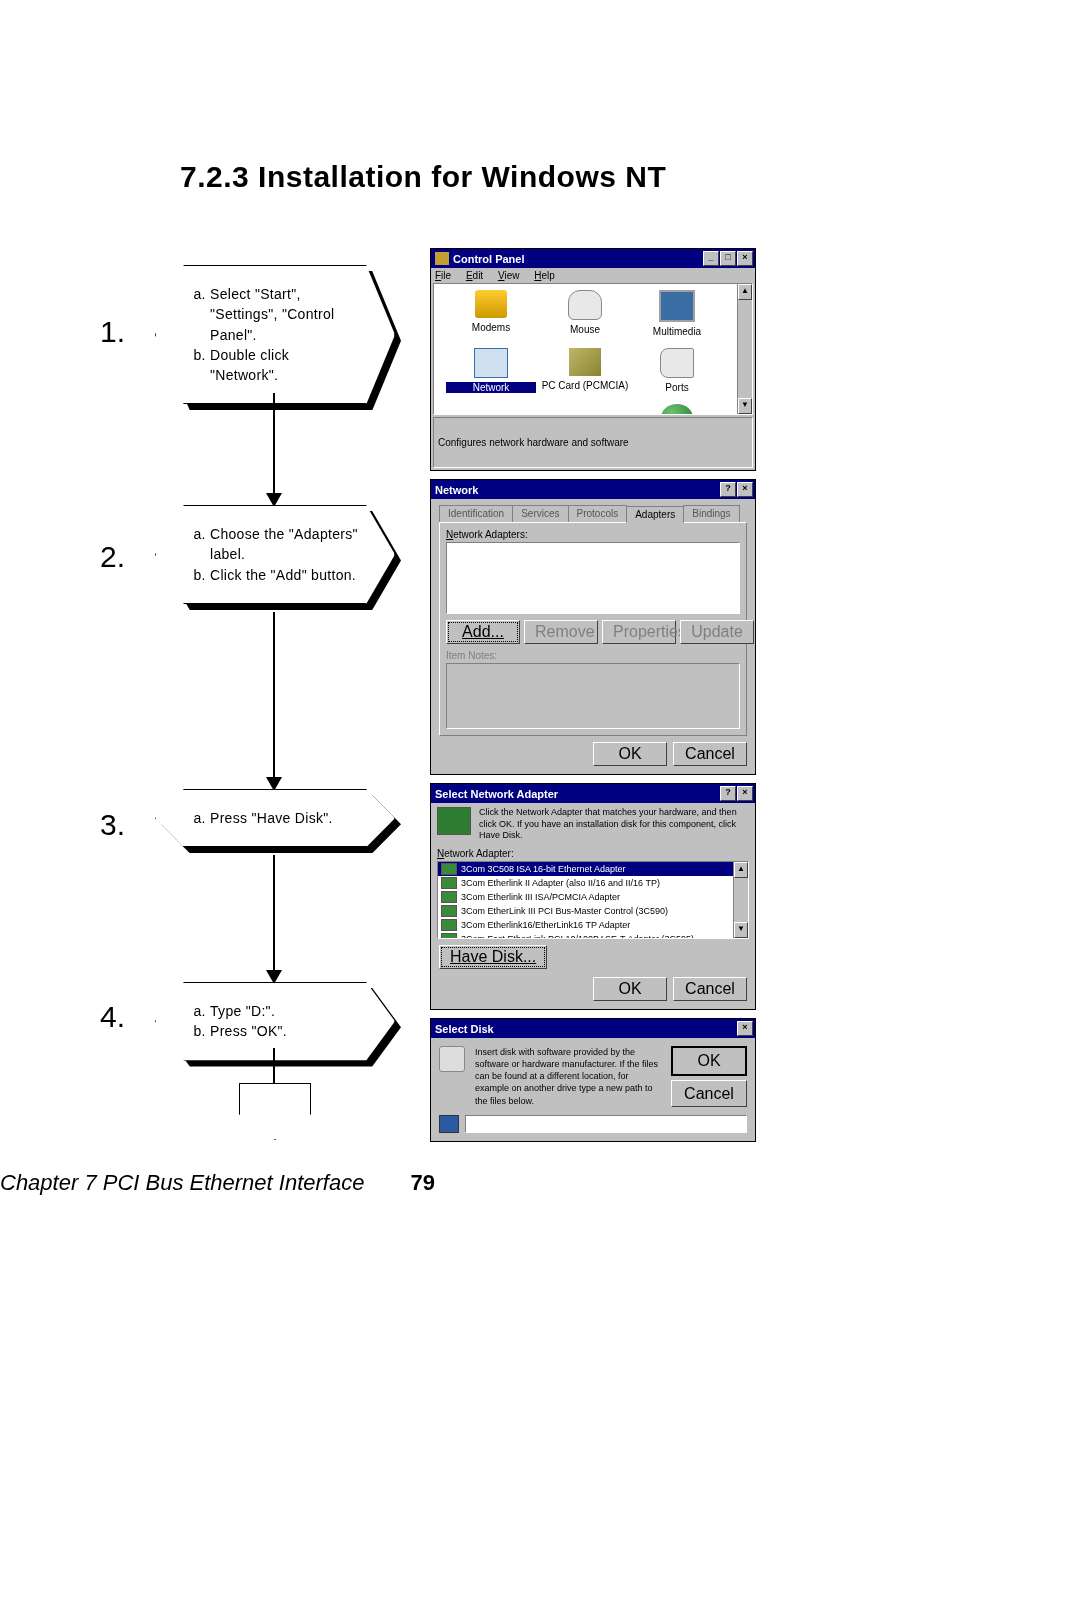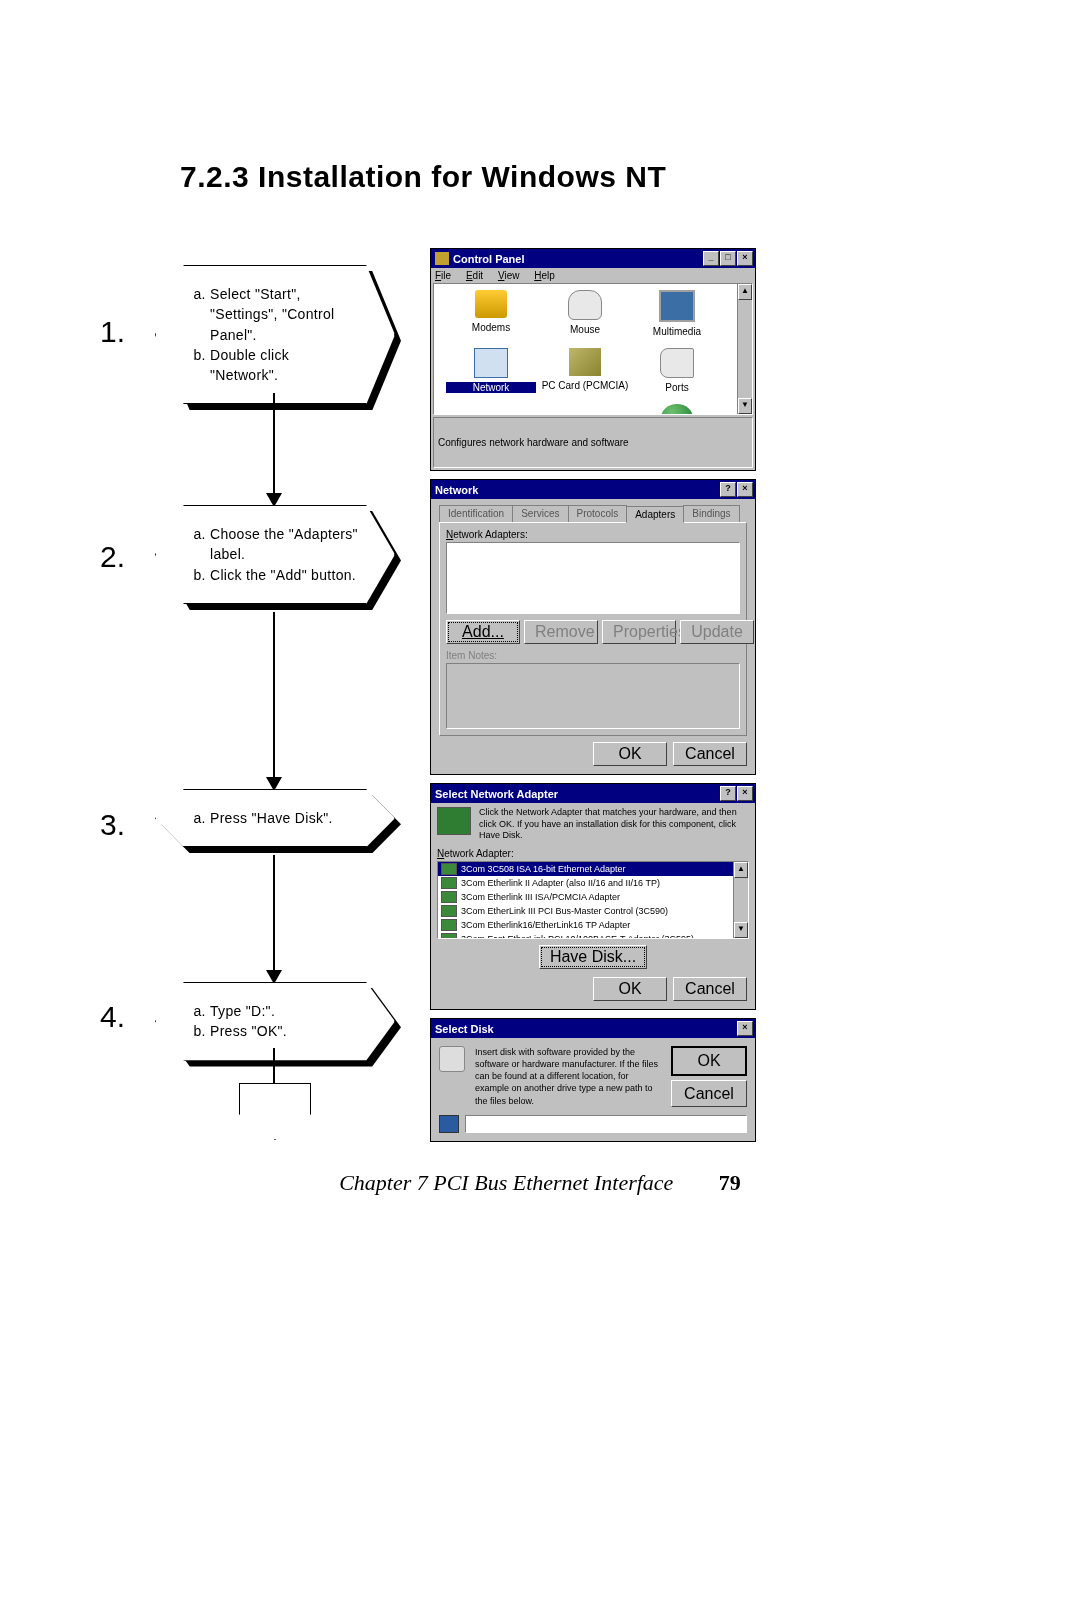--- a/index.html
+++ b/index.html
@@ -55,31 +55,31 @@
   .notesbox { background:#c0c0c0; border:1px solid #808080; border-right-color:#fff; border-bottom-color:#fff; height:64px; margin-top:2px; }
   .okrow { display:flex; justify-content:flex-end; gap:6px; padding:6px 0 0; }
 
   
   .instr { display:flex; gap:8px; padding:4px 6px; font-size:9px; line-height:1.3; }
   .instr .gfx { width:32px; height:26px; background:#2e7d32; border:1px solid #555; flex:0 0 auto; }
   .adapterlist { background:#fff; border:1px solid #808080; border-right-color:#fff; border-bottom-color:#fff; margin:2px 6px; height:76px; overflow:hidden; position:relative; font-size:9px; }
   .adapterlist .row { padding:1px 3px; display:flex; align-items:center; gap:4px; white-space:nowrap; }
   .adapterlist .row.sel { background:#000080; color:#fff; }
   .cardico { width:14px; height:10px; background:#3a8a3a; border:1px solid #555; display:inline-block; }
-  .havedisk { display:flex; justify-content:center; padding:4px 8px 8px; }
+  .havedisk { display:flex; justify-content:flex-start; padding:4px 8px 8px;text-decoration:underline; }
 
   
   .idbody { display:flex; gap:10px; padding:8px; font-size:9px; line-height:1.35; }
   .diskico { width:24px; height:24px; background:#ddd; border:1px solid #888; border-radius:3px; flex:0 0 auto; }
   .idbtns { display:flex; flex-direction:column; gap:4px; }
   .diskinput { margin:0 8px 8px 8px; display:flex; align-items:center; gap:6px; }
   .diskinput .dico { width:18px; height:16px; background:#2a5aa0; border:1px solid #333; }
   .diskinput .field { flex:1; height:16px; background:#fff; border:1px solid #808080; border-right-color:#fff; border-bottom-color:#fff; }
 
-  .footer { position:absolute; bottom:80px; left:0; right:0; text-align:center; font-style:italic; font-family: Liberation Serif, serif; font-size:22px; }
+  .footer { position:absolute; bottom:80px; left:0; right:0; font-style:italic; font-family: Liberation Sans, sans-serif; font-size:22px; }
   .footer .pn { font-style:normal; font-weight:bold; margin-left:40px; }
 </style>
 </head>
 <body>
 
 <div class="page">
 
   <div class="heading">7.2.3 Installation for Windows NT</div>
 
   <div class="step-num" style="left:100px; top:315px;">1.</div>

